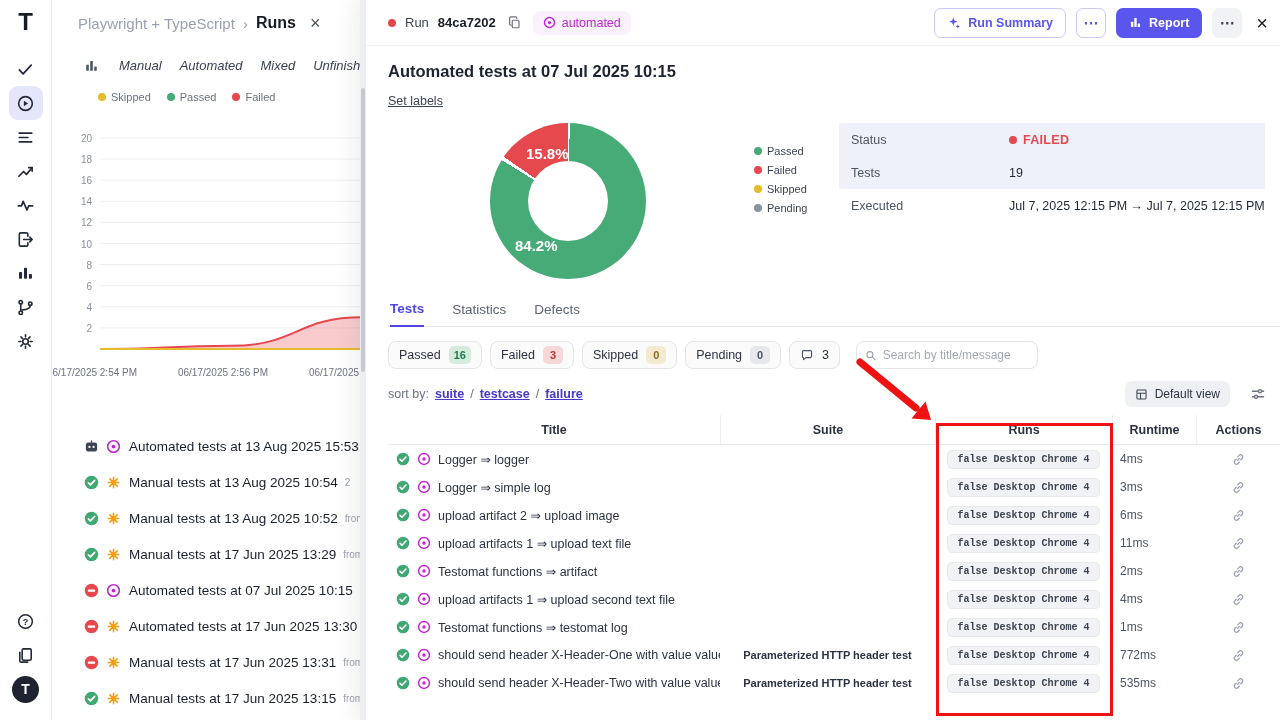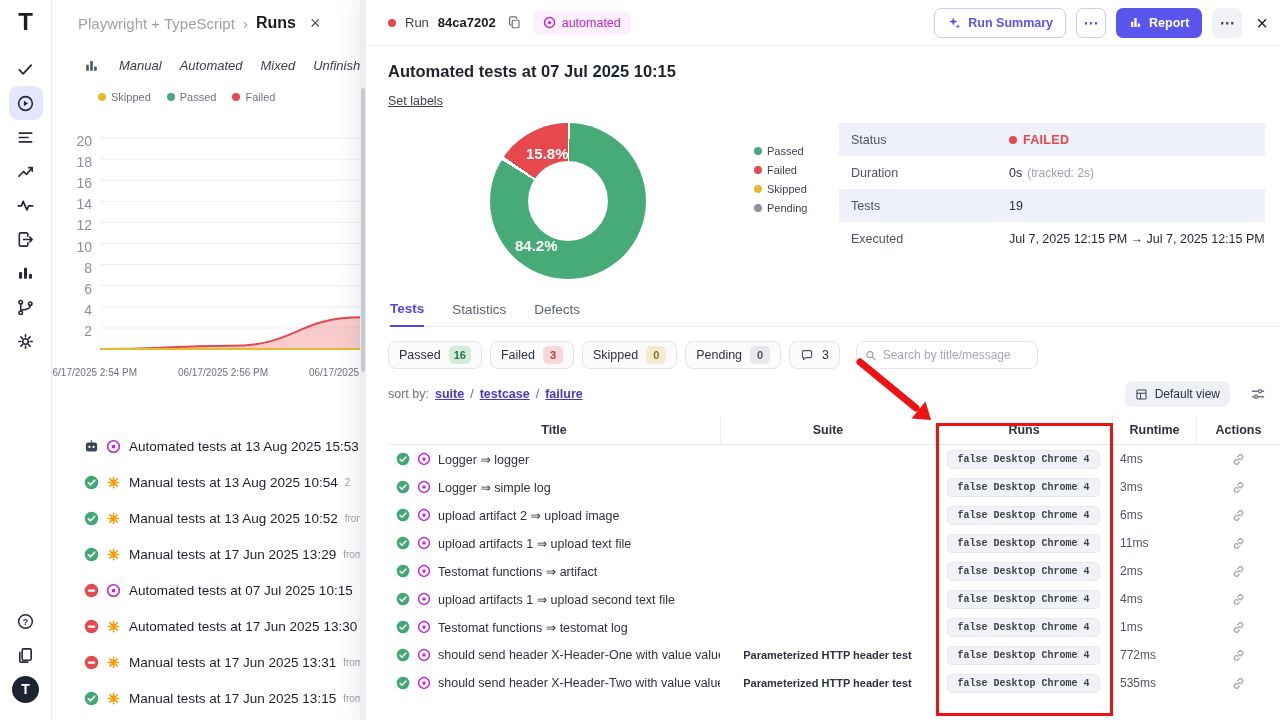--- a/index.html
+++ b/index.html
@@ -32,21 +32,21 @@
   .bc-page{font-size:16px;font-weight:800;color:#171c26;}
   .runs-close{margin-left:14px;font-size:18px;color:#4b5563;cursor:pointer;line-height:1;}
   .rtabs{height:38px;display:flex;align-items:center;gap:18px;padding-left:30px;overflow:hidden;white-space:nowrap;}
   .rtab{font-size:13px;color:#3a4150;background:none;border:none;cursor:pointer;font-family:inherit;font-style:italic;}
   .rlegend{height:26px;display:flex;align-items:center;gap:16px;padding-left:46px;}
   .lg{display:flex;align-items:center;gap:5px;}
   .lg .dot{width:8px;height:8px;border-radius:50%;display:inline-block;}
   .lg em{font-style:normal;font-size:11px;color:#6b7280;}
   .chart-wrap{position:relative;height:270px;}
   #y-axis{position:absolute;left:0;top:18px;width:44px;height:235px;}
-  .ytick{position:absolute;right:4px;font-size:14px;color:#8a919d;}
+  .ytick{position:absolute;right:4px;font-size:10px;color:#8a919d;}
   #mini-chart{position:absolute;left:48px;top:18px;width:262px;height:235px;overflow:visible;}
   .grid{stroke:#eceef2;stroke-width:1;}
   #x-labels{position:absolute;left:40px;top:257px;width:262px;height:14px;}
   #x-labels span{position:absolute;top:0;transform:translateX(-50%);font-size:10px;color:#6b7280;white-space:nowrap;}
   .runs-list{list-style:none;margin-top:48px;}
   .run-item{height:36px;display:flex;align-items:center;padding:0 4px 0 32px;cursor:pointer;
     white-space:nowrap;overflow:hidden;}
   .run-item .ic{width:15px;height:15px;flex:0 0 auto;}
   .run-item .ic svg{width:15px;height:15px;}
   .run-item .ty{margin-left:7px;}
@@ -520,24 +520,20 @@
             </span>
           </div>
         <div class="info" id="info-rows">
             <div class="irow alt">
               <div class="ilabel">Status</div>
               <div class="ivalue">
                 <span class="sdot"></span>
                 <b class="sfail">FAILED</b>
               </div>
             </div>
-            <div class="irow">
-              <div class="ilabel">Duration</div>
-              <div class="ivalue">0s<span class="iextra">(tracked: 2s)</span></div>
-            </div>
             <div class="irow alt">
               <div class="ilabel">Tests</div>
               <div class="ivalue">19</div>
             </div>
             <div class="irow">
               <div class="ilabel">Executed</div>
               <div class="ivalue">Jul 7, 2025 12:15 PM → Jul 7, 2025 12:15 PM</div>
             </div>
           </div>
       </div>

